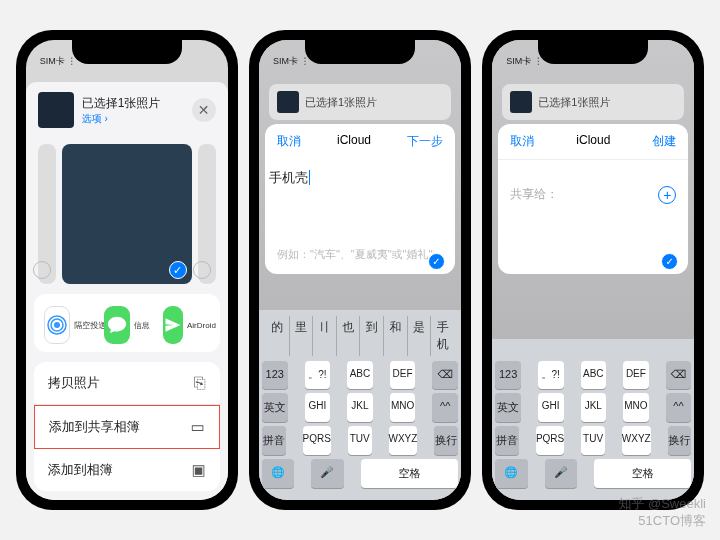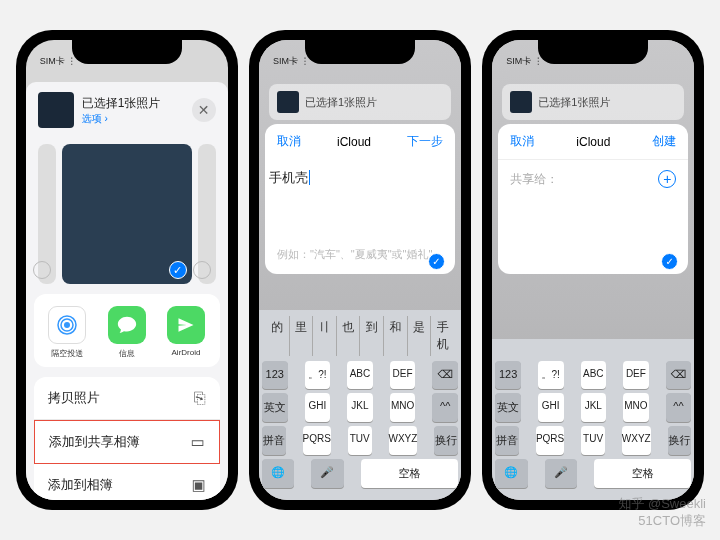--- a/index.html
+++ b/index.html
@@ -16,45 +16,45 @@
 .header-txt{flex:1}
 .header-title{font-size:12px;font-weight:500;color:#222}
 .header-sub{font-size:10px;color:#007aff}
 .close-x{width:24px;height:24px;background:#e4e4e6;border-radius:50%;display:flex;align-items:center;justify-content:center;font-size:14px;color:#666}
 .preview-area{padding:6px 12px 10px;display:flex;gap:6px;align-items:flex-end}
 .preview-main{width:130px;height:140px;background:#2a3e52;border-radius:8px;position:relative}
 .preview-side{width:18px;height:140px;background:#ddd;border-radius:8px;position:relative}
 .check{position:absolute;right:5px;bottom:5px;width:18px;height:18px;background:#007aff;border-radius:50%;border:1.5px solid #fff;display:flex;align-items:center;justify-content:center;color:#fff;font-size:11px}
 .circ{position:absolute;right:5px;bottom:5px;width:18px;height:18px;border:1.5px solid #bbb;border-radius:50%}
 .white-card{background:#fff;margin:0 8px;border-radius:12px;padding:12px 4px 8px;display:flex;justify-content:space-around;overflow:hidden}
-.app-icon{display:flex;flex-direction:column;align-items:center;gap:4px;width:46px}
+.app-icon{display:flex;flex-direction:row;align-items:center;gap:4px;width:46px}
 .icon-box{width:38px;height:38px;border-radius:9px;display:flex;align-items:center;justify-content:center}
 .icon-label{font-size:8px;color:#333;white-space:nowrap}
 .airdrop{background:linear-gradient(135deg,#fff,#fff);border:1px solid #ddd}
 .airdrop svg{width:24px;height:24px}
 .msg{background:#4cd964}
 .ding{background:#3296fa}
 .air2{background:#4cd964}
 .action-list{background:#fff;margin:10px 8px 0;border-radius:12px;overflow:hidden}
 .action-row{display:flex;align-items:center;justify-content:space-between;padding:12px 14px;font-size:13px;color:#222;border-bottom:0.5px solid #e8e8e8}
 .action-row:last-child{border-bottom:none}
 .red-box{border:1.5px solid #e74c3c}
 .action-icon{font-size:15px;color:#555}
 
 .blur-bg{position:absolute;inset:0;background:linear-gradient(#c8c8ca 0%,#b8b8ba 60%,#aaa 100%);filter:blur(0)}
 .bg-thumb{position:absolute;top:44px;left:10px;right:10px;height:36px;background:rgba(255,255,255,.5);border-radius:8px;display:flex;align-items:center;padding:0 8px;gap:6px}
 .bg-thumb .mini{width:22px;height:22px;background:#1a2838;border-radius:3px}
 .modal{position:absolute;left:6px;right:6px;top:84px;background:#fff;border-radius:12px;padding:0;height:150px;overflow:hidden}
-.modal-bar{display:flex;justify-content:space-between;align-items:center;padding:9px 12px;font-size:12px}
+.modal-bar{display:flex;justify-content:space-between;align-items:flex-start;padding:9px 12px;font-size:12px}
 .modal-bar .btn{color:#007aff}
 .modal-bar .title{font-weight:500;color:#000}
 .modal-input{padding:10px 4px;font-size:13px;color:#222}
 .modal-input .cursor{border-right:1.5px solid #007aff;padding-right:1px}
 .modal-placeholder{position:absolute;bottom:12px;left:12px;font-size:11px;color:#bbb}
-.share-row{display:flex;align-items:flex-end;padding:10px 12px;font-size:12px;color:#aaa;border-top:.5px solid #eee}
+.share-row{display:flex;align-items:flex-start;padding:26px 12px;font-size:12px;color:#aaa;border-top:.5px solid #eee}
 .plus{margin-left:auto;width:18px;height:18px;border:1.5px solid #007aff;border-radius:50%;display:flex;align-items:center;justify-content:center;color:#007aff;font-size:14px}
 .keyboard{position:absolute;bottom:0;left:0;right:0;background:#d1d4d9;padding:4px 3px 8px}
 .suggest-row{display:flex;padding:2px 4px 5px;gap:0}
 .suggest{flex:1;text-align:center;font-size:12px;color:#333;border-right:.5px solid #aaa;padding:3px 0}
 .suggest:last-child{border:none}
 .krow{display:flex;gap:17px;margin-bottom:4px}
 .key{flex:1;background:#fff;border-radius:4px;box-shadow:0 1px 0 #999;text-align:center;padding:7px 0;font-size:10px;color:#222}
 .key.fn{background:#b8bcc2;font-size:11px}
 .key.space{flex:3;font-size:11px}
 .watermark{position:absolute;right:14px;bottom:10px;font-size:13px;color:rgba(120,120,120,.55);text-align:right;line-height:1.3}

